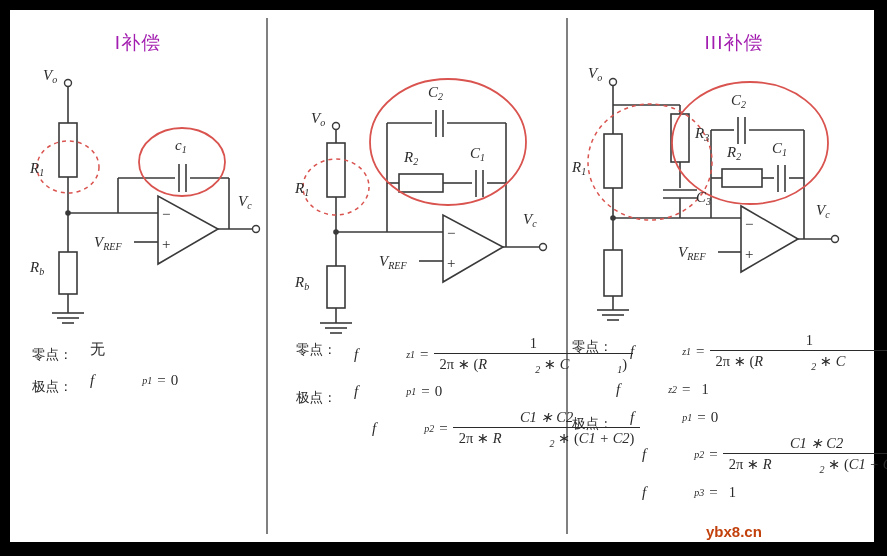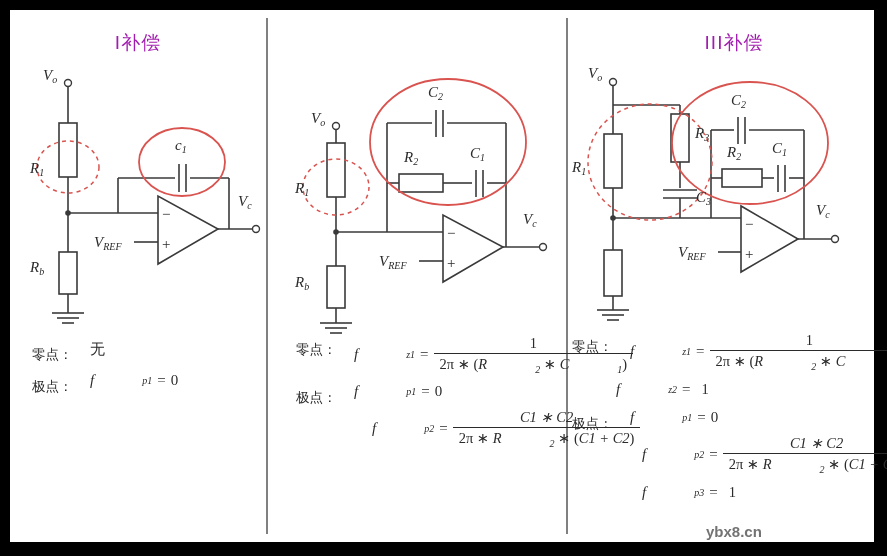--- a/index.html
+++ b/index.html
@@ -28,21 +28,21 @@
   .fbody{display:flex;flex-direction:column;gap:9px;}
   .eq{display:flex;align-items:center;font-style:italic;font-size:15px;white-space:nowrap;}
   .var{font-style:italic;}
   .sub{font-size:10px;vertical-align:sub;font-style:italic;padding-left:48px;}
   .eqs{margin:0 5px;font-style:normal;}
   .frac{display:inline-flex;flex-direction:column;align-items:center;vertical-align:middle;}
   .num{padding:0 6px 1px 6px;font-size:14.5px;}
   .den{padding:2px 6px 0 6px;border-top:1.3px solid #2b2b2b;font-size:14.5px;}
   .plain{font-style:normal;}
   .watermark{position:absolute;font-family:"Liberation Sans",sans-serif;font-weight:bold;
-             font-size:15px;color:#737373;letter-spacing:0px;}
+             font-size:15px;color:#c2410c;letter-spacing:0px;}
 </style>
 </head>
 <body>
 
 <div id="root">
   <div id="sheet">
 
     <div class="divider" style="left:256px;"></div>
     <div class="divider" style="left:556px;"></div>
 

